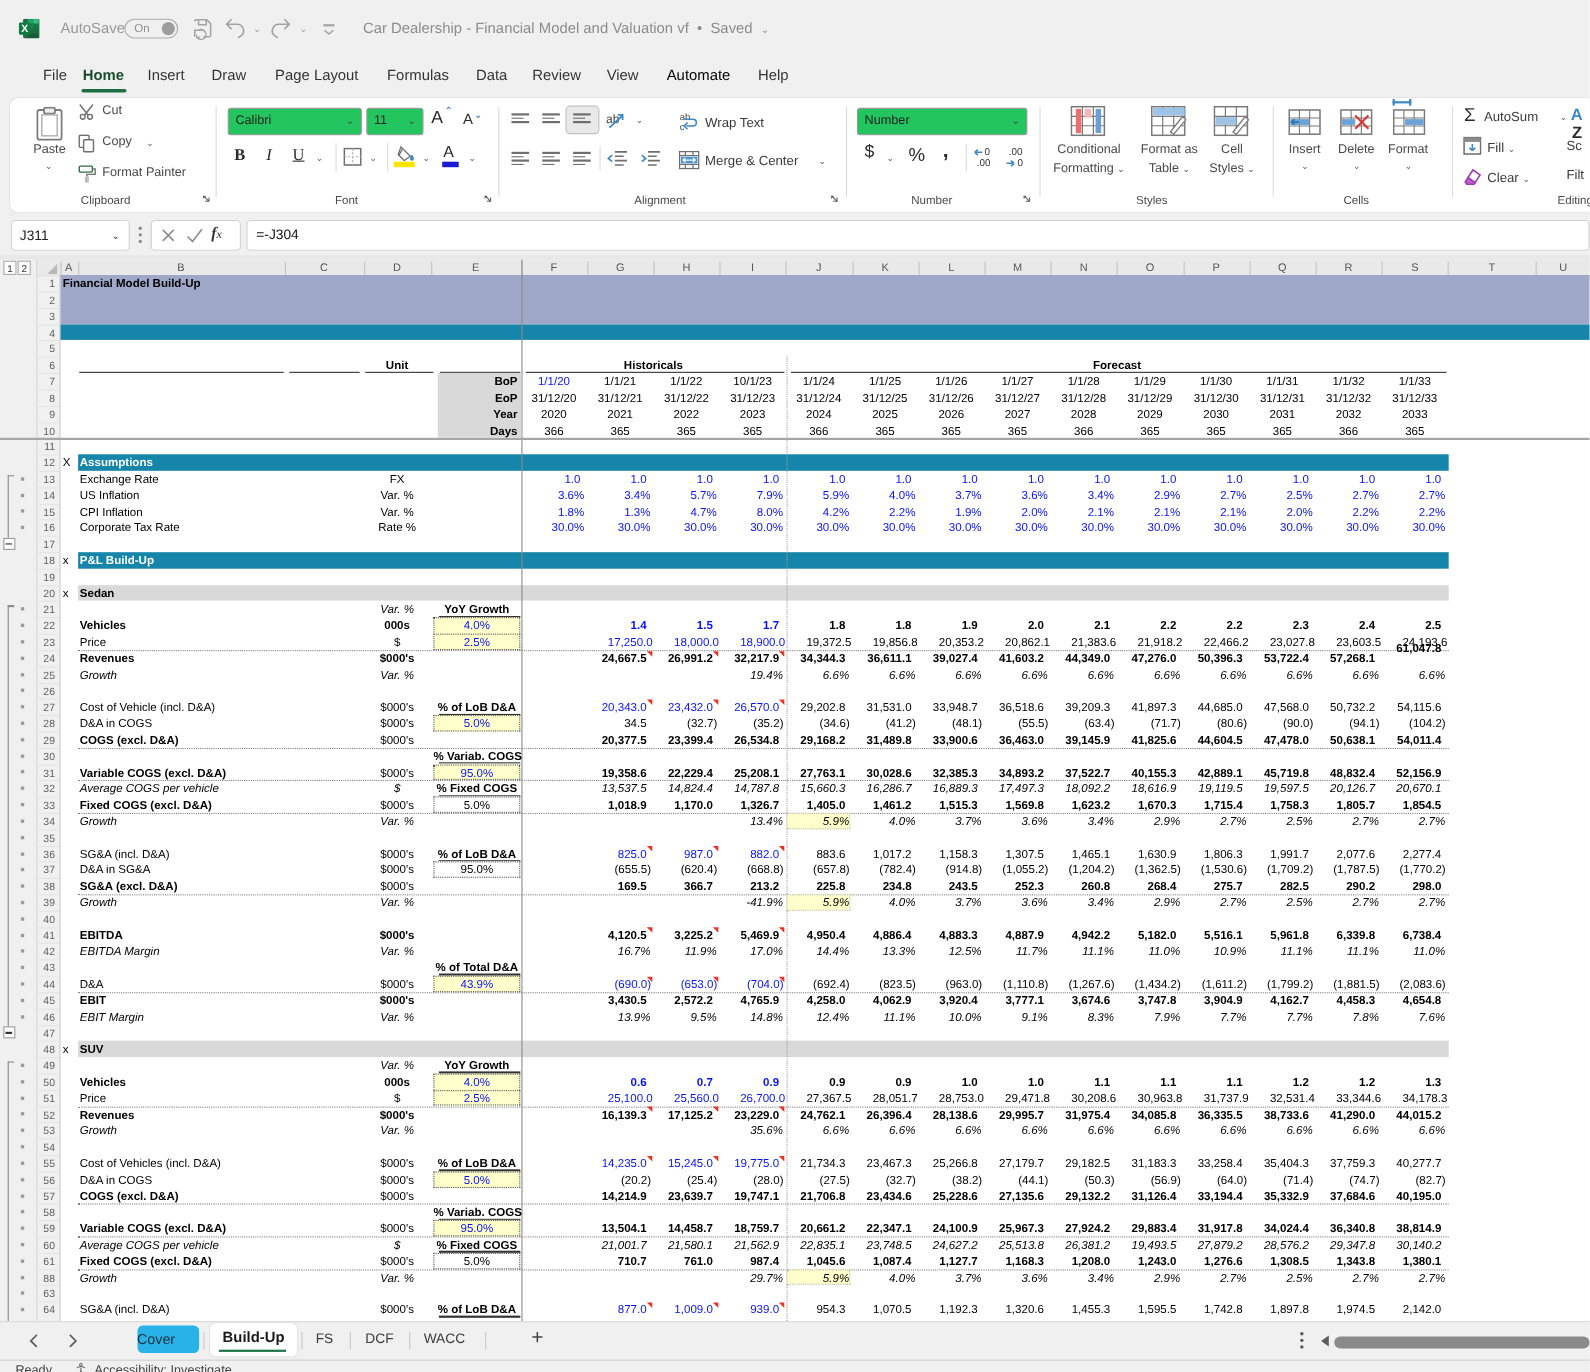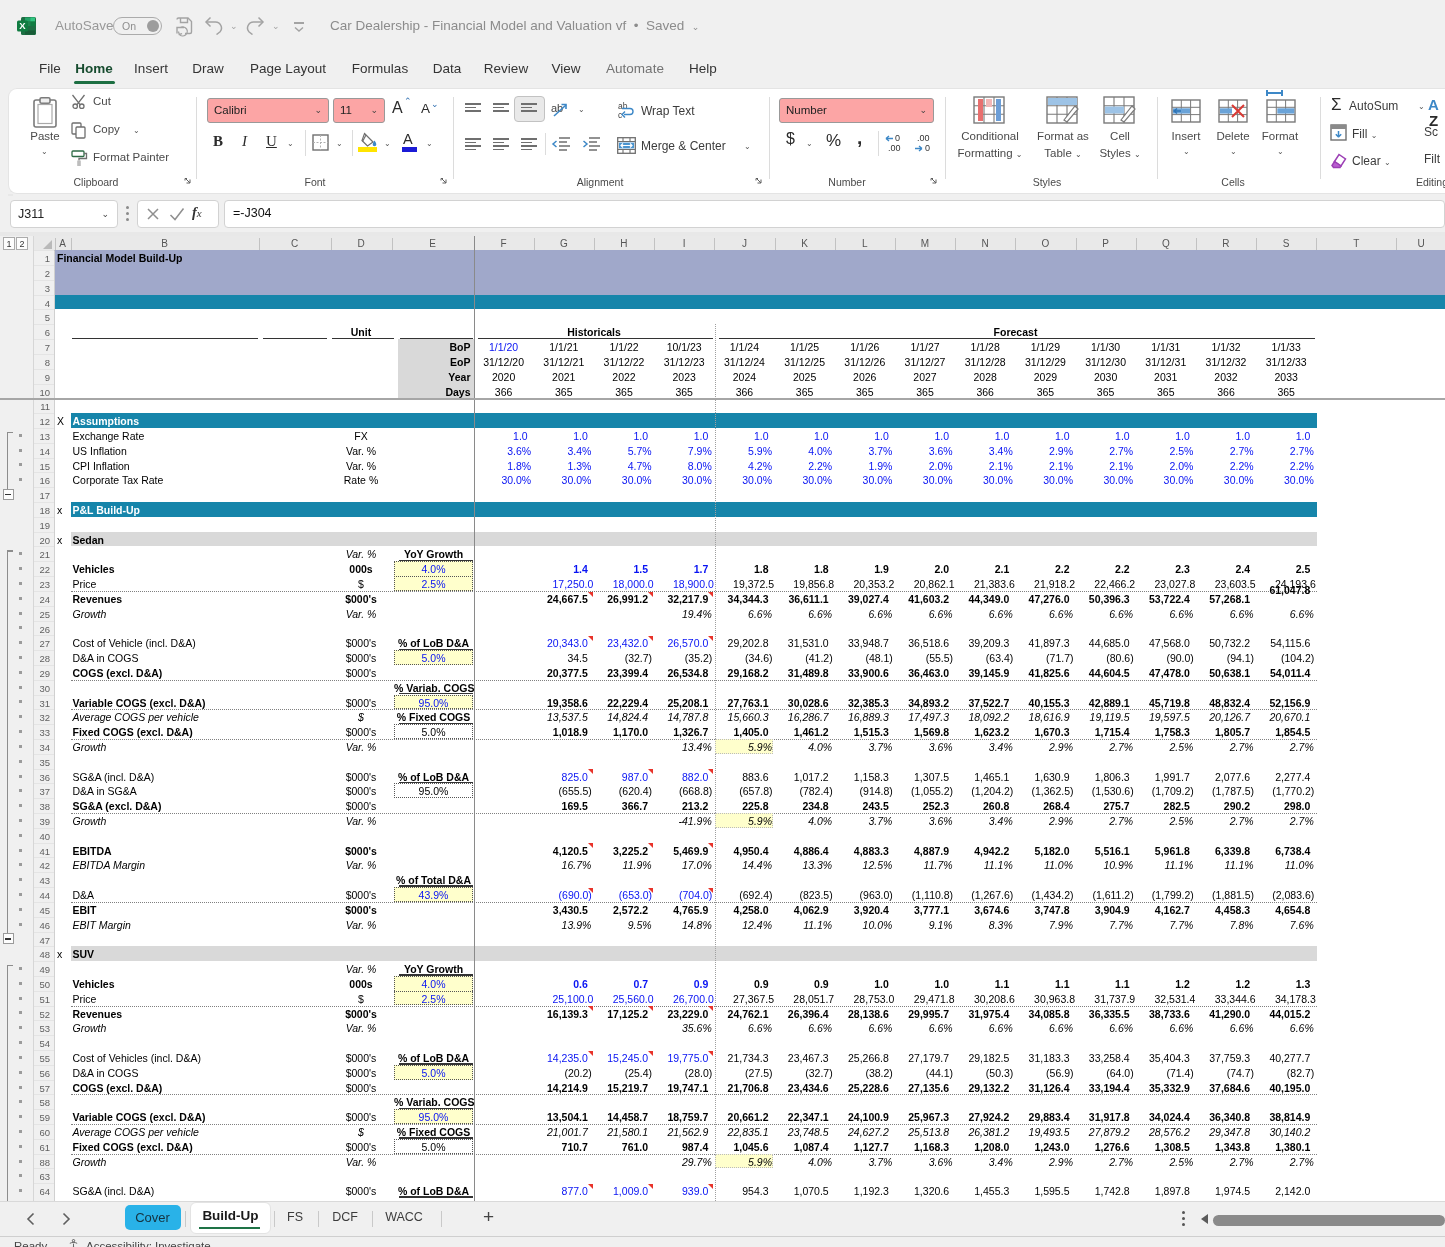--- a/index.html
+++ b/index.html
@@ -14,21 +14,21 @@
 .u{color:#0813f3}
 .band{position:absolute}
 .dotl{position:absolute;border-top:1px dotted #808080;height:0}
 .tri{position:absolute;width:0;height:0;border-left:5.5px solid transparent;border-top:5px solid #e8332a}
 .rownum{position:absolute;font-size:9.5px;color:#5f5f5f;text-align:right;width:17px;line-height:17.4px}
 .colhead{position:absolute;font-size:10px;color:#555;text-align:center;top:237px;height:14px;line-height:14px}
 .dot{position:absolute;width:3px;height:3px;background:#9b9b9b}
 .mtxt{font-size:13.5px;color:#343434}
 .gl{position:absolute;font-size:10.5px;color:#4a4a4a;text-align:center}
 .icn{position:absolute}
-.cmb{position:absolute;background:#fca5a5;border:1px solid #999;border-radius:3px;font-size:11.5px;color:#222;line-height:23px;padding-left:6px}
+.cmb{position:absolute;background:#22c55e;border:1px solid #999;border-radius:3px;font-size:11.5px;color:#222;line-height:23px;padding-left:6px}
 .cmb .cv{position:absolute;right:6px;top:0;color:#444;font-size:9px}
 .sep{position:absolute;width:1px;background:#dcdcdc}
 </style></head>
 <body>
 <div id="app">
 
 <svg class="abs" style="left:17px;top:17px" width="19" height="18" viewBox="0 0 19 18">
  <rect x="4" y="0" width="15" height="18" rx="1.5" fill="#1d6e43"></rect>
  <rect x="8" y="0.5" width="10" height="4" fill="#21a366"></rect>
  <rect x="13.5" y="0.5" width="4.5" height="4" fill="#33c481"></rect>
@@ -67,21 +67,21 @@
 <div class="abs" style="left:330px;top:18px;font-size:13.5px;color:#8c8c8c">Car Dealership - Financial Model and Valuation vf &nbsp;•&nbsp; Saved&nbsp;&nbsp;<span style="font-size:9px">⌄</span></div>
 <div class="abs mtxt" style="left:50px;top:61px;transform:translateX(-50%);color:#343434">File</div>
     <div class="abs mtxt" style="left:94px;top:61px;transform:translateX(-50%);font-weight:bold;color:#174c2f">Home</div>
     <div class="abs mtxt" style="left:151px;top:61px;transform:translateX(-50%);color:#343434">Insert</div>
     <div class="abs mtxt" style="left:208px;top:61px;transform:translateX(-50%);color:#343434">Draw</div>
     <div class="abs mtxt" style="left:288px;top:61px;transform:translateX(-50%);color:#343434">Page Layout</div>
     <div class="abs mtxt" style="left:380px;top:61px;transform:translateX(-50%);color:#343434">Formulas</div>
     <div class="abs mtxt" style="left:447px;top:61px;transform:translateX(-50%);color:#343434">Data</div>
     <div class="abs mtxt" style="left:506px;top:61px;transform:translateX(-50%);color:#343434">Review</div>
     <div class="abs mtxt" style="left:566px;top:61px;transform:translateX(-50%);color:#343434">View</div>
-    <div class="abs mtxt" style="left:635px;top:61px;transform:translateX(-50%);color:#737373">Automate</div>
+    <div class="abs mtxt" style="left:635px;top:61px;transform:translateX(-50%);color:#000000">Automate</div>
     <div class="abs mtxt" style="left:703px;top:61px;transform:translateX(-50%);color:#343434">Help</div>
     <div class="abs" style="left:74px;top:81px;width:41px;height:3px;background:#1d6f42;border-radius:2px"></div>
     <div class="abs" style="left:8px;top:88px;width:1437px;height:106px;background:#fff;border:1px solid #e4e4e4;border-radius:9px 0 0 9px;border-right:none"></div>
     <div class="abs" style="left:8px;top:193.5px;width:1437px;height:2px;background:#e8e8e8"></div>
     <div class="sep" style="left:196px;top:97px;height:82px"></div>
     <div class="sep" style="left:453px;top:97px;height:82px"></div>
     <div class="sep" style="left:769px;top:97px;height:82px"></div>
     <div class="sep" style="left:945px;top:97px;height:82px"></div>
     <div class="sep" style="left:1157px;top:97px;height:82px"></div>
     <div class="sep" style="left:1320px;top:97px;height:82px"></div>
@@ -1158,21 +1158,21 @@
     <div class="cell num " style="left:894.9px;top:1064.8px;width:58.2px">(44.1)</div>
     <div class="cell num " style="left:955.1px;top:1064.8px;width:58.2px">(50.3)</div>
     <div class="cell num " style="left:1015.3px;top:1064.8px;width:58.2px">(56.9)</div>
     <div class="cell num " style="left:1075.5px;top:1064.8px;width:58.2px">(64.0)</div>
     <div class="cell num " style="left:1135.7px;top:1064.8px;width:58.2px">(71.4)</div>
     <div class="cell num " style="left:1195.9px;top:1064.8px;width:58.2px">(74.7)</div>
     <div class="cell num " style="left:1256.1px;top:1064.8px;width:58.2px">(82.7)</div>
     <div class="cell b" style="left:72.5px;top:1079.6px">COGS (excl. D&amp;A)</div>
     <div class="cell ctr " style="left:330.5px;top:1079.6px;width:61.0px">$000's</div>
     <div class="cell num b" style="left:533.7px;top:1079.6px;width:54.2px">14,214.9</div>
-    <div class="cell num b" style="left:593.9px;top:1079.6px;width:54.2px">15,219.7</div>
+    <div class="cell num b" style="left:593.9px;top:1079.6px;width:54.2px">23,639.7</div>
     <div class="cell num b" style="left:654.1px;top:1079.6px;width:54.2px">19,747.1</div>
     <div class="cell num b" style="left:714.3px;top:1079.6px;width:54.2px">21,706.8</div>
     <div class="cell num b" style="left:774.5px;top:1079.6px;width:54.2px">23,434.6</div>
     <div class="cell num b" style="left:834.7px;top:1079.6px;width:54.2px">25,228.6</div>
     <div class="cell num b" style="left:894.9px;top:1079.6px;width:54.2px">27,135.6</div>
     <div class="cell num b" style="left:955.1px;top:1079.6px;width:54.2px">29,132.2</div>
     <div class="cell num b" style="left:1015.3px;top:1079.6px;width:54.2px">31,126.4</div>
     <div class="cell num b" style="left:1075.5px;top:1079.6px;width:54.2px">33,194.4</div>
     <div class="cell num b" style="left:1135.7px;top:1079.6px;width:54.2px">35,332.9</div>
     <div class="cell num b" style="left:1195.9px;top:1079.6px;width:54.2px">37,684.6</div>
@@ -1254,21 +1254,21 @@
     <div class="tri" style="left:648.1px;top:1183.9px"></div>
     <div class="tri" style="left:708.3px;top:1183.9px"></div>
     <div class="abs" style="left:0;top:1201.0px;width:1445px;height:35.0px;background:#f0f0f0;border-top:1px solid #d9d9d9"></div>
     <div class="abs" style="left:0;top:1236px;width:1445px;height:11px;background:#f0f0f0;border-top:1px solid #cfcfcf"></div>
     <svg class="abs" style="left:26px;top:1212px" width="9" height="14" viewBox="0 0 9 14" fill="none" stroke="#5f5f5f" stroke-width="1.6">
       <path d="M7.5 1.5 2 7l5.5 5.5"></path>
     </svg>
     <svg class="abs" style="left:62px;top:1212px" width="9" height="14" viewBox="0 0 9 14" fill="none" stroke="#5f5f5f" stroke-width="1.6">
       <path d="M1.5 1.5 7 7l-5.5 5.5"></path>
     </svg>
-    <div class="abs" style="left:124.5px;top:1205px;width:56px;height:25px;background:#29b2e8;border-radius:5px;color:#15323f;font-size:13px;text-align:center;line-height:25px">Cover</div>
+    <div class="abs" style="left:124.5px;top:1205px;width:56px;height:25px;background:#29b2e8;border-radius:5px;color:#15323f;font-size:13px;line-height:25px">Cover</div>
     <div class="abs" style="left:190px;top:1202px;width:81px;height:32px;background:#fff;border:1px solid #e3e3e3;border-radius:6px"></div>
     <div class="abs" style="left:190px;top:1203px;width:81px;height:26px;font-weight:bold;font-size:13.5px;color:#1a1a1a;text-align:center;line-height:26px">Build-Up</div>
     <div class="abs" style="left:199px;top:1226.5px;width:61px;height:2.5px;background:#1e7346"></div>
     <div class="abs" style="left:280px;top:1210px;width:30px;font-size:12.5px;color:#3c3c3c;text-align:center">FS</div>
     <div class="abs" style="left:325px;top:1210px;width:40px;font-size:12.5px;color:#3c3c3c;text-align:center">DCF</div>
     <div class="abs" style="left:377px;top:1210px;width:54px;font-size:12.5px;color:#3c3c3c;text-align:center">WACC</div>
     <div class="abs" style="left:185px;top:1211px;width:1px;height:16px;background:#c9c9c9"></div>
     <div class="abs" style="left:274px;top:1211px;width:1px;height:16px;background:#c9c9c9"></div>
     <div class="abs" style="left:318px;top:1211px;width:1px;height:16px;background:#c9c9c9"></div>
     <div class="abs" style="left:372px;top:1211px;width:1px;height:16px;background:#c9c9c9"></div>

